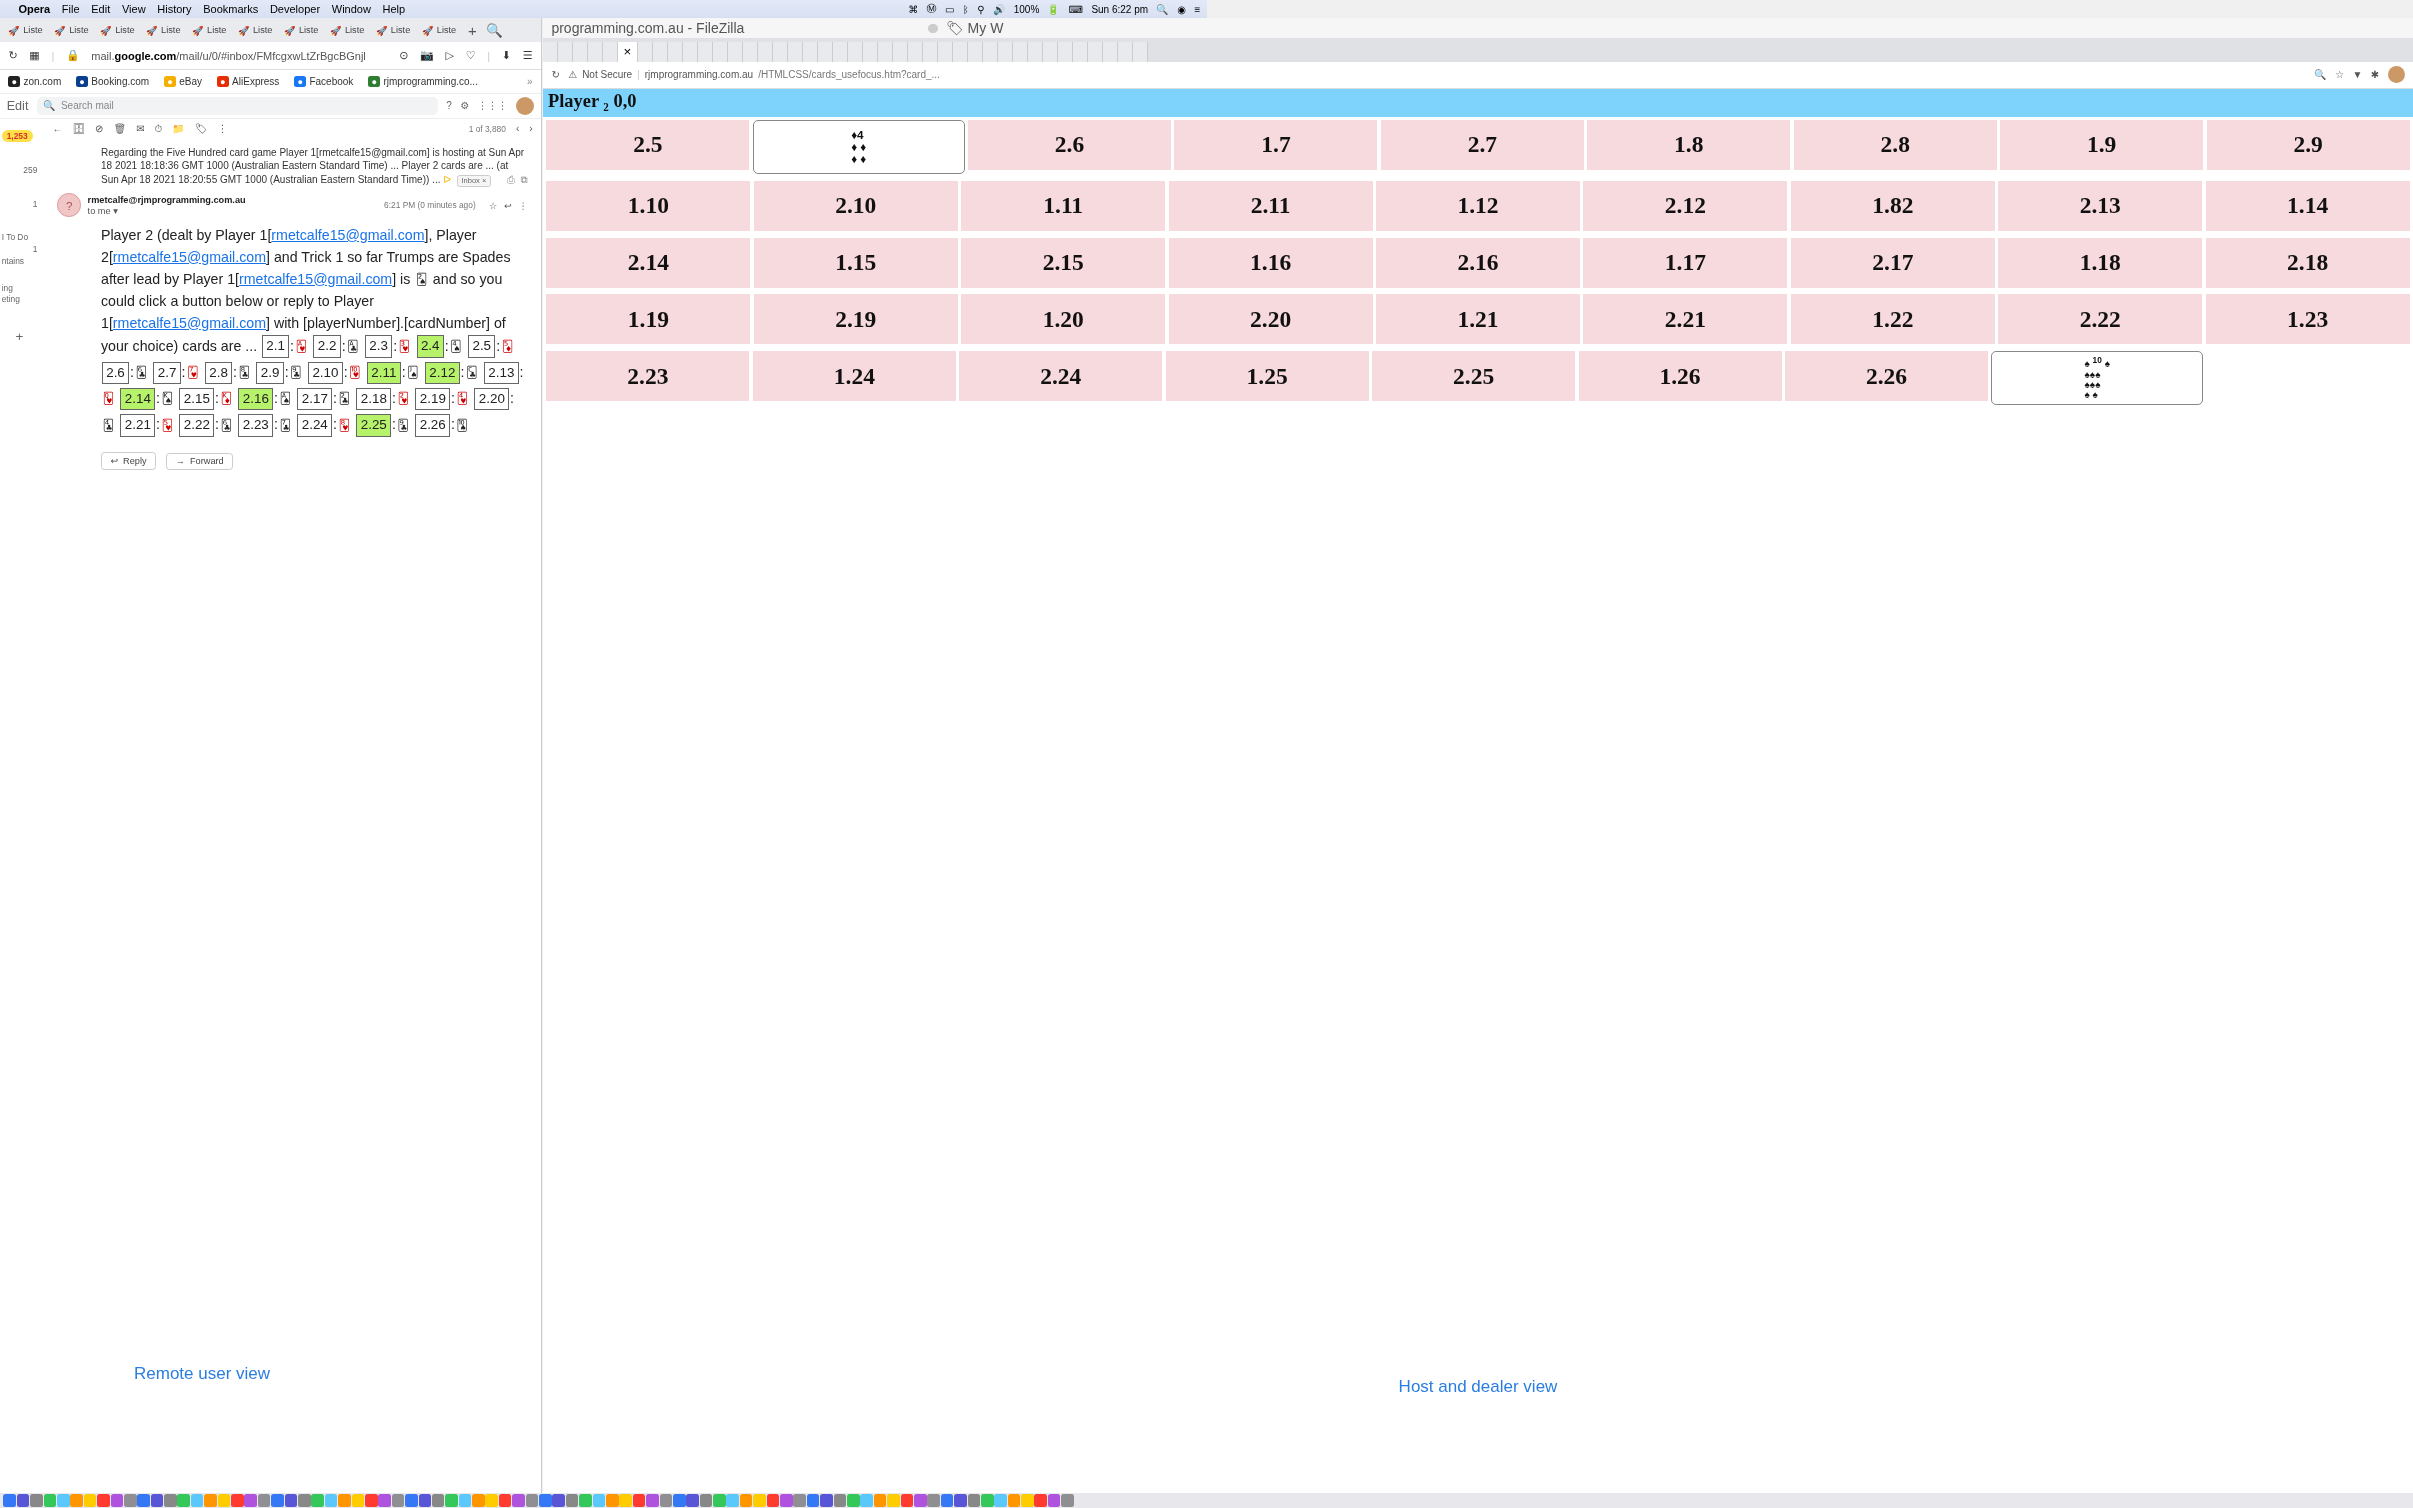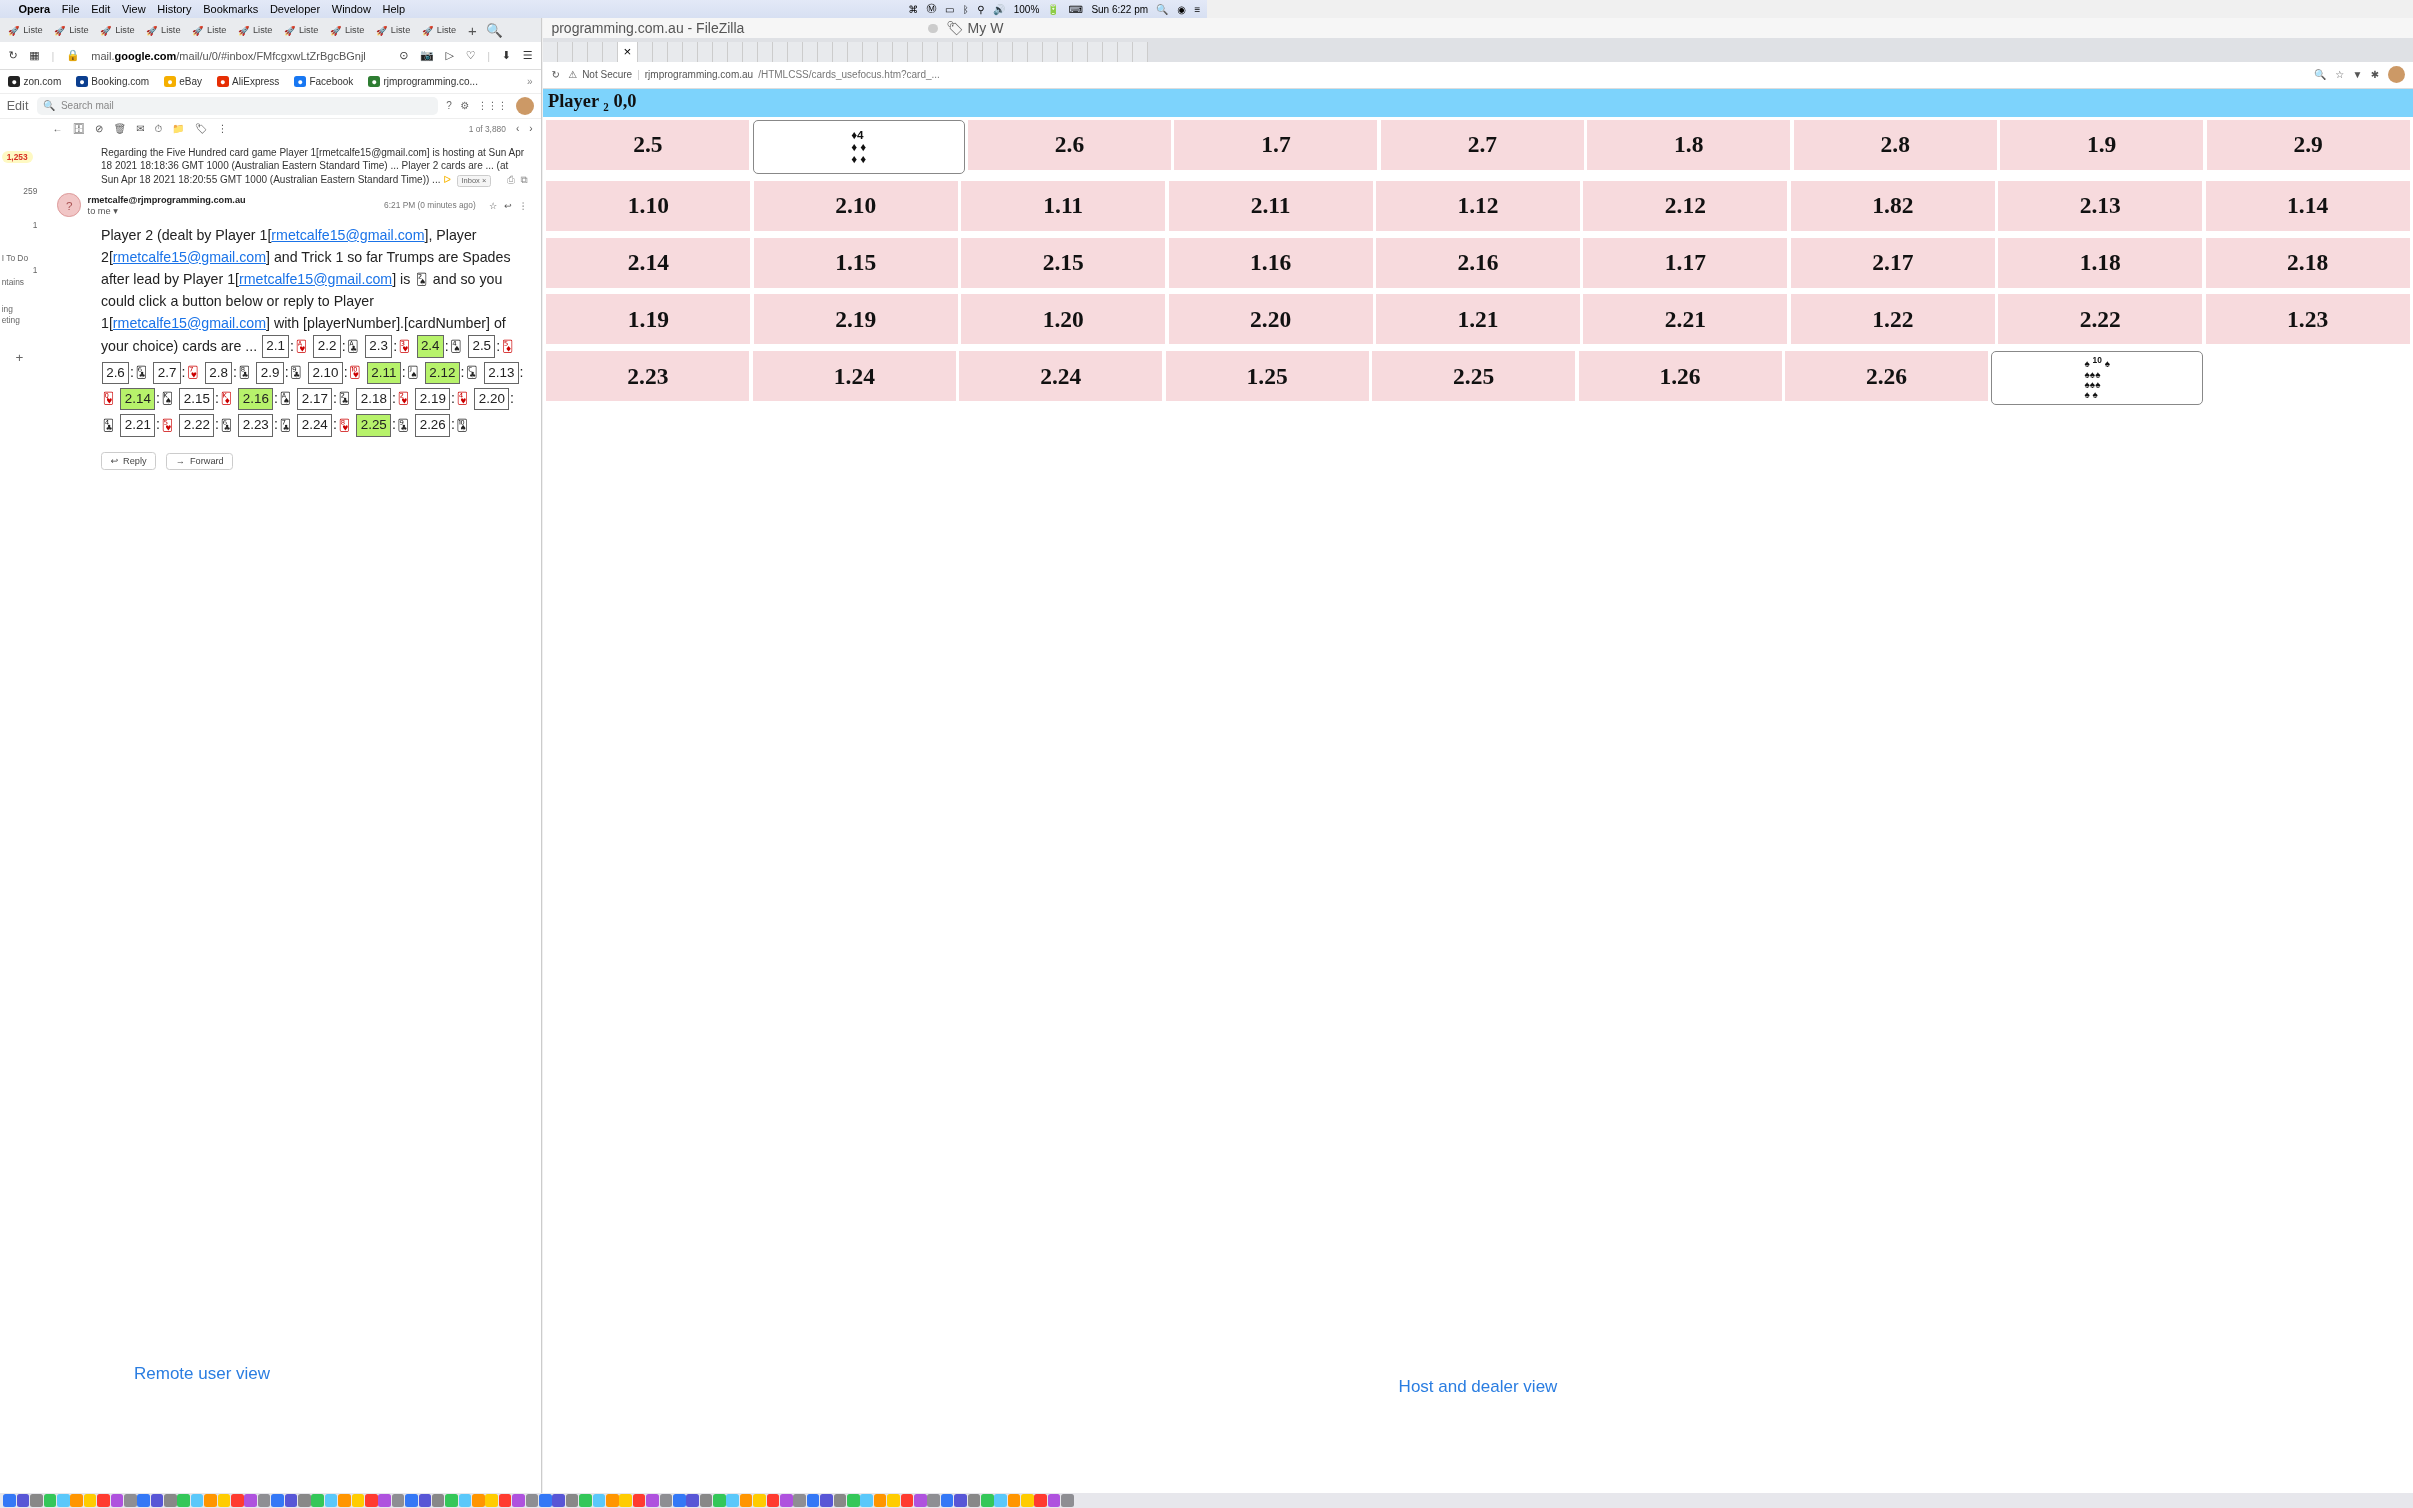--- a/index.html
+++ b/index.html
@@ -24,21 +24,21 @@
   .opera .toolbar .url { flex:1; color:#555; font-size:11px; white-space:nowrap; overflow:hidden; }
   .opera .toolbar .url b { color:#000; }
   .opera .bookmarks { height:23.5px; border-bottom:0.8px solid #eee; display:flex; align-items:center; gap:15px; padding:0 8.4px; font-size:10px; color:#333; }
   .opera .bookmarks .bm { display:flex; align-items:center; gap:3.4px; }
   .opera .bookmarks .bm .ico { width:11.7px; height:11.7px; display:inline-flex; align-items:center; justify-content:center; font-size:9.2px; color:#fff; border-radius:2.5px; }
   .opera .gmailtop { height:25px; display:flex; align-items:center; gap:8.4px; padding:0 6.7px; border-bottom:0.8px solid #eee; font-size:10px; color:#666;}
   .opera .gmailtop .logo { font-size:12.6px; color:#666; }
   .opera .gmailtop .search { flex:1; background:#f1f3f4; border-radius:5px; height:18.4px; display:flex; align-items:center; padding:0 6.7px; gap:5px; color:#888; }
   .opera .gmailbody { flex:1; display:flex; overflow:hidden; }
   .sidebar-gm { width:44px; border-right:0; font-size:8.4px; color:#666; padding:3.4px 1.7px; }
-  .sidebar-gm .count { background:#fef9c3; color:#d93025; border-radius:8.4px; padding:0.8px 5px; display:inline-block; font-weight:600; margin-top:29px; }
+  .sidebar-gm .count { background:#fde047; color:#d93025; border-radius:8.4px; padding:0.8px 5px; display:inline-block; font-weight:600; margin-top:8px; }
   .sidebar-gm .num { display:block; margin-top:23.5px; text-align:right; padding-right:5px; }
   .mailpane { flex:1; display:flex; flex-direction:column; overflow:hidden; }
   .mailtoolbar { height:20px; display:flex; align-items:center; gap:10px; padding:0 8.4px; color:#555; font-size:10px; }
   .mailtoolbar .spacer { flex:1; }
   .mailtoolbar .pg { font-size:8.4px; color:#777; }
   .subject { padding:6.7px 13.4px 3.4px 57px; }
   .subject .line { font-size:10px; color:#333; line-height:1.35; }
   .subject .tag { display:inline-block; border:0.8px solid #ccc; border-radius:2.5px; font-size:7.5px; padding:0 3.4px; color:#666; background:#f5f5f5; margin-left:3.4px;}
   .fromrow { display:flex; align-items:center; gap:6.7px; padding:3.4px 13.4px 1.7px 13.4px; font-size:9.2px; color:#555; }
   .fromrow .avatar { width:23.5px; height:23.5px; border-radius:50%; background:#f1c6c6; border:0.8px solid #d99; display:flex; align-items:center; justify-content:center; font-size:11.7px; color:#a55;}

